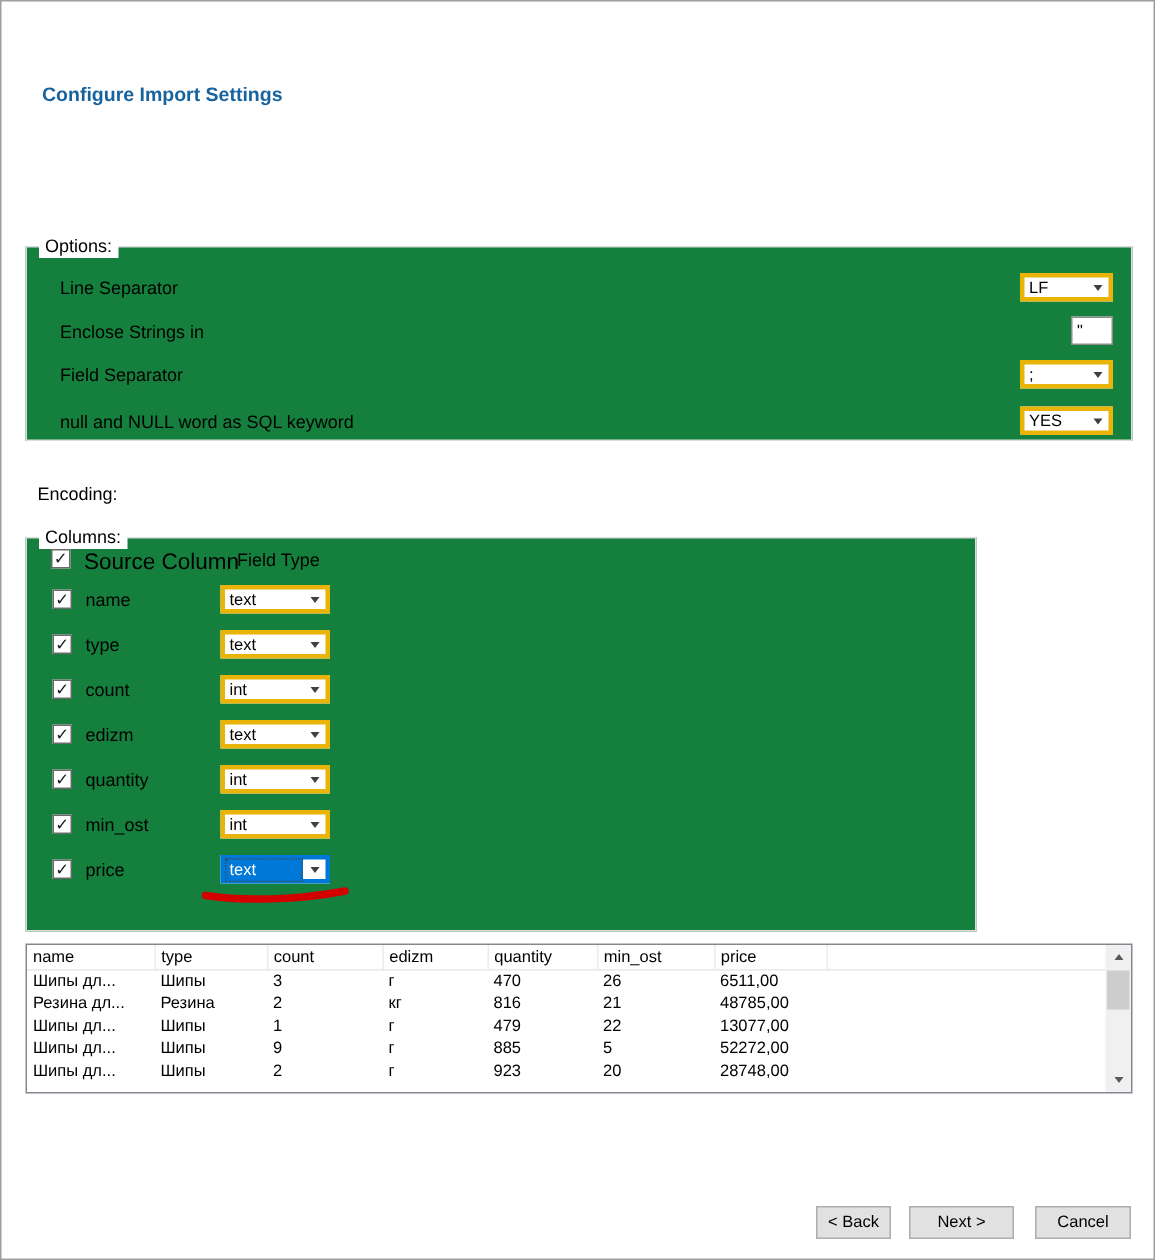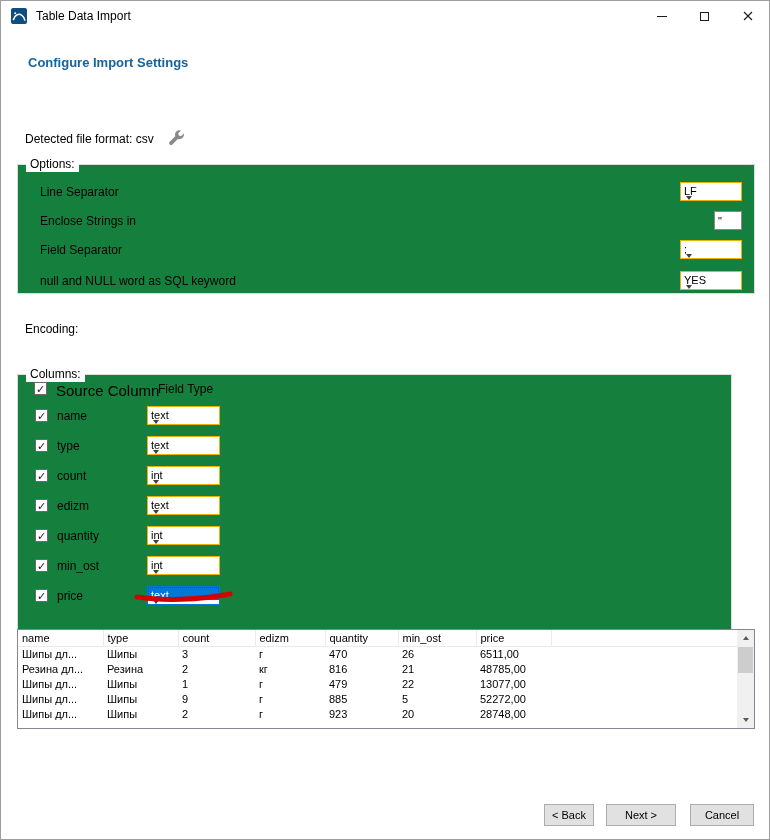--- a/index.html
+++ b/index.html
@@ -24,21 +24,21 @@
   .heading{position:absolute;left:27px;top:54px;font-size:13px;font-weight:bold;color:var(--heading);}
   .detected{position:absolute;left:24px;top:129px;font-size:12px;color:#000;display:flex;align-items:center;gap:14px;}
   .wrench{display:inline-flex;width:17px;height:17px;}
 
   
   .groupbox{position:absolute;border:1px solid #dcdcdc;background:#15803d;}
   .legend{position:absolute;left:8px;top:-8px;background:#fff;padding:0 4px;font-size:12px;color:#000;line-height:15px;}
   .opt-label{position:absolute;left:22px;font-size:12px;color:#000;white-space:nowrap;}
 
   
-  .combo{position:absolute;height:19px;background:#fff;border:1px solid #eab308;display:flex;font-size:11px;cursor:default;flex-direction:column;}
+  .combo{position:absolute;height:19px;background:#fff;border:3px solid #eab308;display:flex;align-items:center;font-size:11px;cursor:default;}
   .combo-value{flex:1;padding:0 3px;line-height:16px;white-space:nowrap;overflow:hidden;color:#000;}
   .combo-arrow{width:15px;align-self:stretch;display:flex;align-items:center;justify-content:center;}
   .tri{width:0;height:0;border-left:3.5px solid transparent;border-right:3.5px solid transparent;border-top:4px solid #404040;}
   .combo.focused{border-color:var(--focus);}
   .combo.focused .combo-value{background:var(--focus);color:#fff;outline:1px dotted #35506b;outline-offset:-1px;}
   .textbox{position:absolute;height:19px;border:1px solid #8a8a8a;font-size:11px;padding:0 3px;font-family:inherit;background:#fff;color:#000;}
 
   
   .cb{position:absolute;width:13px;height:13px;border:1px solid #6a6a6a;background:#fff;display:flex;align-items:center;justify-content:center;}
   .cb::after{content:"\2713";font-size:11px;line-height:10px;color:#1a1a1a;}
@@ -74,54 +74,23 @@
   .btn{position:absolute;top:803px;height:22px;background:#e1e1e1;border:1px solid #adadad;font-size:11px;color:#000;display:flex;align-items:center;justify-content:center;font-family:inherit;cursor:default;}
   .btn-back{left:543px;width:50px;}
   .btn-next{left:605px;width:70px;}
   .btn-cancel{left:689px;width:64px;}
 </style>
 </head>
 <body>
 
 <div class="window">
 
-  <div class="titlebar">
-    <span class="app-icon">
-      <svg width="16" height="16" viewBox="0 0 16 16">
-          <rect x="0" y="0" width="16" height="16" rx="2" fill="#0e4d7e"></rect>
-          <path d="M2.5 11.5 C4 6.5, 8 5, 11 7.5 C12.5 8.7, 13.5 10.5, 13.8 12" fill="none" stroke="#ffffff" stroke-width="1.6" stroke-linecap="round"></path>
-          <circle cx="4.2" cy="5.2" r="1" fill="#ffffff"></circle>
-        </svg>
-    </span>
-    <span class="title">Table Data Import</span>
-    <div class="win-controls">
-      <div class="win-btn">
-          <span class="glyph-min"></span>
-        </div>
-      <div class="win-btn">
-          <span class="glyph-max"></span>
-        </div>
-      <div class="win-btn">
-        <svg width="10" height="10" viewBox="0 0 10 10">
-            <path d="M1 1 L9 9 M9 1 L1 9" stroke="#1a1a1a" stroke-width="1.1"></path>
-          </svg>
-      </div>
-    </div>
-  </div>
 
   <div class="heading">Configure Import Settings</div>
 
-  <div class="detected">
-    <span>Detected file format: csv</span>
-    <span class="wrench">
-      <svg width="17" height="17" viewBox="0 0 16 16">
-          <path fill="#8a8a8a" d="M14.9 3.2l-2.6 2.6-2.1-.6-.6-2.1 2.6-2.6c-1.5-.5-3.2-.2-4.4 1-1.2 1.2-1.5 2.9-1 4.4l-5.2 5.2c-.7.7-.7 1.8 0 2.5s1.8.7 2.5 0l5.2-5.2c1.5.5 3.2.2 4.4-1 1.2-1.2 1.5-2.9 1.2-4.2z"></path>
-        </svg>
-    </span>
-  </div>
 
   <div class="groupbox" style="left:16px;top:163px;width:738px;height:130px;">
     <span class="legend">Options:</span>
 
     <span class="opt-label" style="top:20px;">Line Separator</span>
     <div class="combo" style="left:662px;top:17px;width:62px;">
       <span class="combo-value">LF</span>
       <span class="combo-arrow">
           <i class="tri"></i>
         </span>
@@ -142,21 +111,21 @@
     <div class="combo" style="left:662px;top:106px;width:62px;">
       <span class="combo-value">YES</span>
       <span class="combo-arrow">
           <i class="tri"></i>
         </span>
     </div>
   </div>
 
   <span style="position:absolute;left:24px;top:321px;font-size:12px;">Encoding:</span>
 
-  <div class="groupbox" style="left:16px;top:373px;width:715px;height:263px;">
+  <div class="groupbox" style="left:16px;top:357px;width:634px;height:263px;">
     <span class="legend">Columns:</span>
 
     <span class="cb colheader-cb"></span>
     <span class="colheader-src">Source Column</span>
     <span class="colheader-ft">Field Type</span>
 
     <div class="colrow" style="top:26px;">
       <span class="cb"></span>
       <span class="collabel">name</span>
       <div class="combo colcombo">

